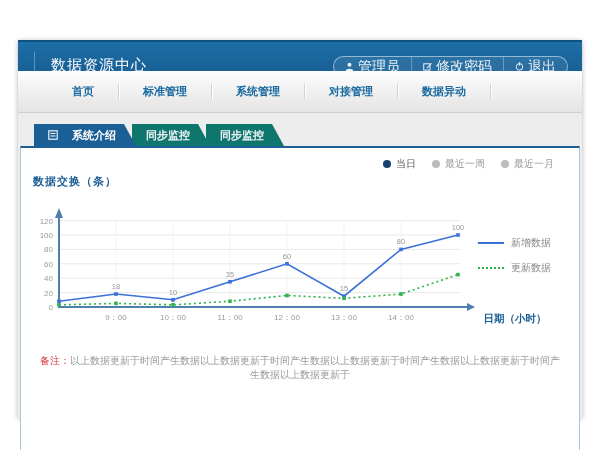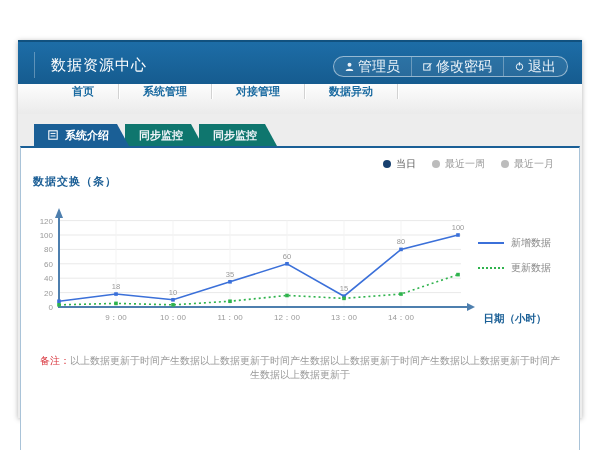--- a/index.html
+++ b/index.html
@@ -20,31 +20,31 @@
   .app-title { color:#fff; font-size:15px; letter-spacing:1px; }
   .user-pill { position:absolute; right:14px; top:14px; height:21px; display:flex;
     align-items:center; border:1px solid rgba(255,255,255,.5); border-radius:11px;
     background:rgba(255,255,255,.08); overflow:hidden; }
   .user-item { display:flex; align-items:center; gap:4px; padding:0 11px; height:100%;
     color:#eaf2f8; font-size:14px; cursor:pointer; }
   .user-item + .user-item { border-left:1px solid rgba(255,255,255,.3); }
   .user-item svg { display:block; }
 
   
-  .nav { position:absolute; top:44px; left:0; right:0; height:42px;
+  .nav { position:absolute; top:31px; left:0; right:0; height:42px;
     background:linear-gradient(#fdfdfd,#e4e4e4); border-bottom:1px solid #cfcfcf;
-    display:flex; align-items:flex-start; padding-left:30px; }
+    display:flex; align-items:center; padding-left:30px; }
   .nav-item { display:flex; align-items:center; padding:0 24px; font-size:11px;
     font-weight:bold; color:#1a6aa0; cursor:pointer;
     border-right:1px solid #d2d2d2; box-shadow:1px 0 0 #ffffff; }
 
   
   .content { position:absolute; top:74px; left:0; right:0; bottom:0; background:#ededed; }
   .tabs { display:flex; margin:10px 0 0 16px; height:22px; }
-  .tab { height:22px; display:flex; align-items:center; gap:7px; justify-content:center;
+  .tab { height:22px; display:flex; align-items:center; gap:14px; justify-content:center;
     font-size:11px; font-weight:bold; padding:0 20px 0 14px; cursor:pointer;
     clip-path:polygon(0 0, calc(100% - 12px) 0, 100% 100%, 0 100%); margin-right:-4px; }
   .tab.active { background:#1a5f96; color:#ffffff; z-index:2; }
   .tab.inactive { background:#0f766e; color:#eef3f8; z-index:1; }
   .tab svg { display:block; }
 
   .panel { position:relative; margin:0 2px; height:320px; background:#ffffff;
     border:1px solid #a9c3d8; border-top:2px solid #1a5f96; }
 
   
@@ -107,20 +107,21 @@
               <line x1="5" y1="0.4" x2="5" y2="4" stroke="#eaf2f8" stroke-width="1.3"></line>
             </svg>
         </span>
         <span>退出</span>
       </div>
     </div>
   </div>
 
   <div class="nav">
     <div class="nav-item">首页</div>
+    <div class="nav-item">标准管理</div>
     <div class="nav-item">系统管理</div>
     <div class="nav-item">对接管理</div>
     <div class="nav-item">数据异动</div>
   </div>
 
   <div class="content">
     <div class="tabs">
       <div class="tab active">
         <span>
           <svg width="10" height="10" viewBox="0 0 10 10">

